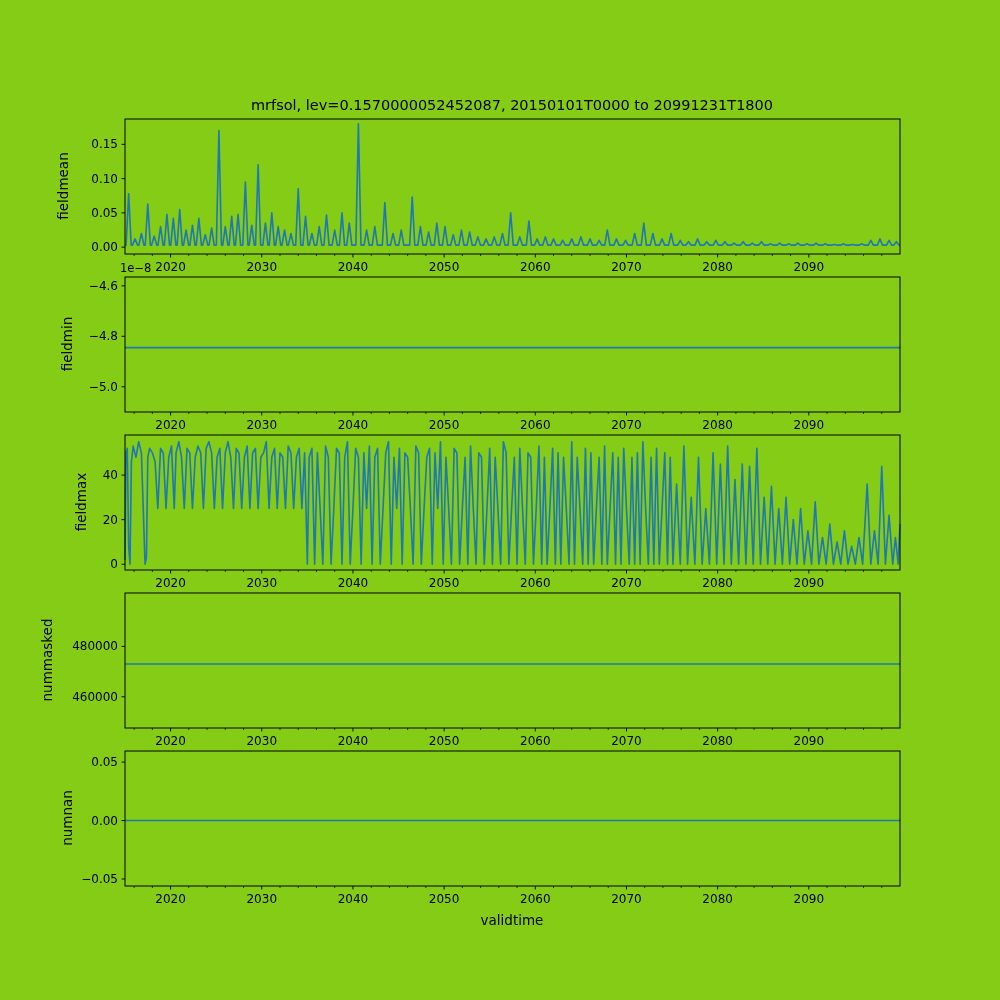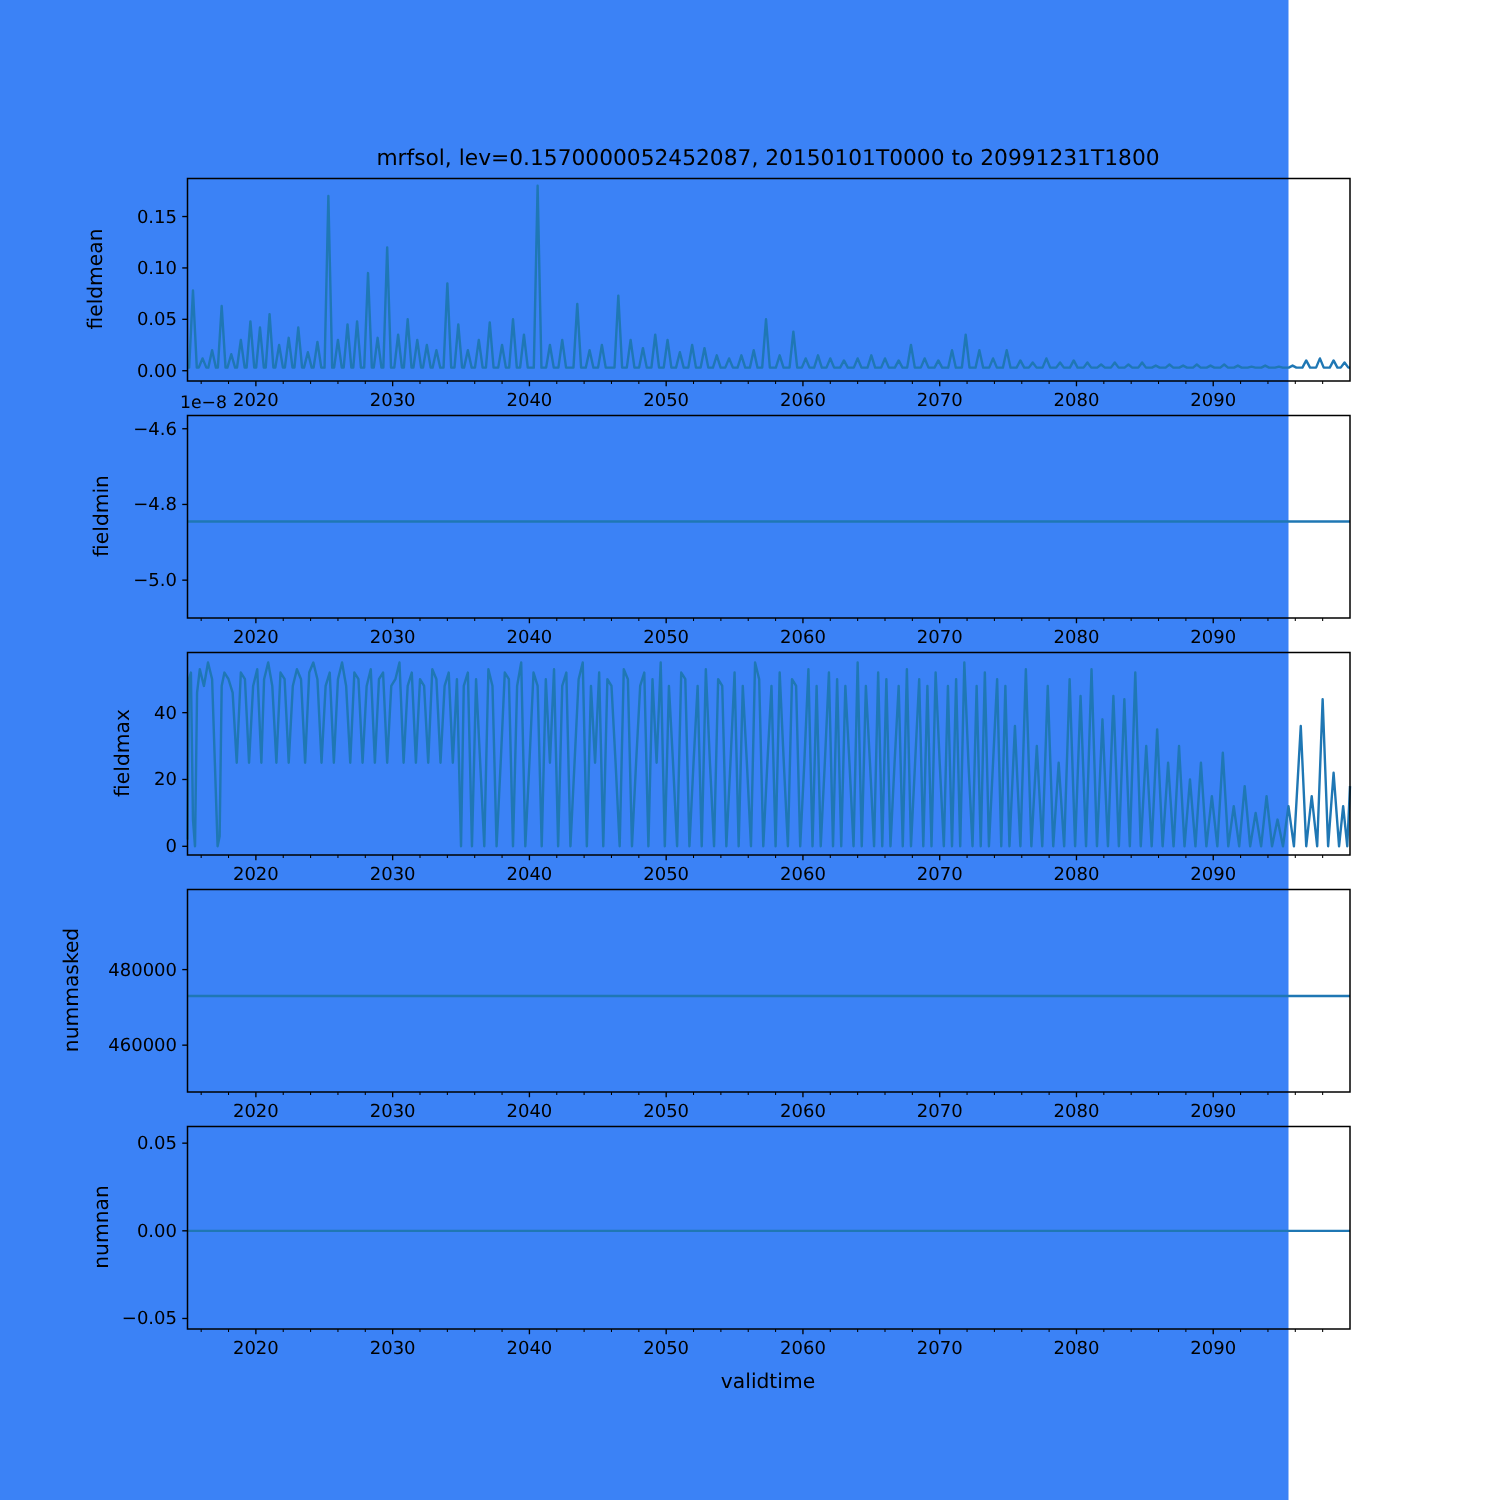--- a/index.html
+++ b/index.html
@@ -1,16 +1,16 @@
 <!DOCTYPE html>
 <html><head>
 <meta charset="utf-8">
 <style>
   html,body{margin:0;padding:0;background:#ffffff;}
-  #figure{position:relative;width:859px;height:1000px;background:#3b82f6;
+  #figure{position:relative;width:1000px;height:1000px;background:#84cc16;
           font-family:"DejaVu Sans","Liberation Sans",sans-serif;}
   svg text{font-family:"DejaVu Sans","Liberation Sans",sans-serif;fill:#000;}
   .title-text{font-size:14.5px;}
   .axis-label{font-size:13.5px;}
   .tick-label{font-size:12px;}
   .offset-text{font-size:11.5px;}
 </style>
 </head>
 <body>
 

